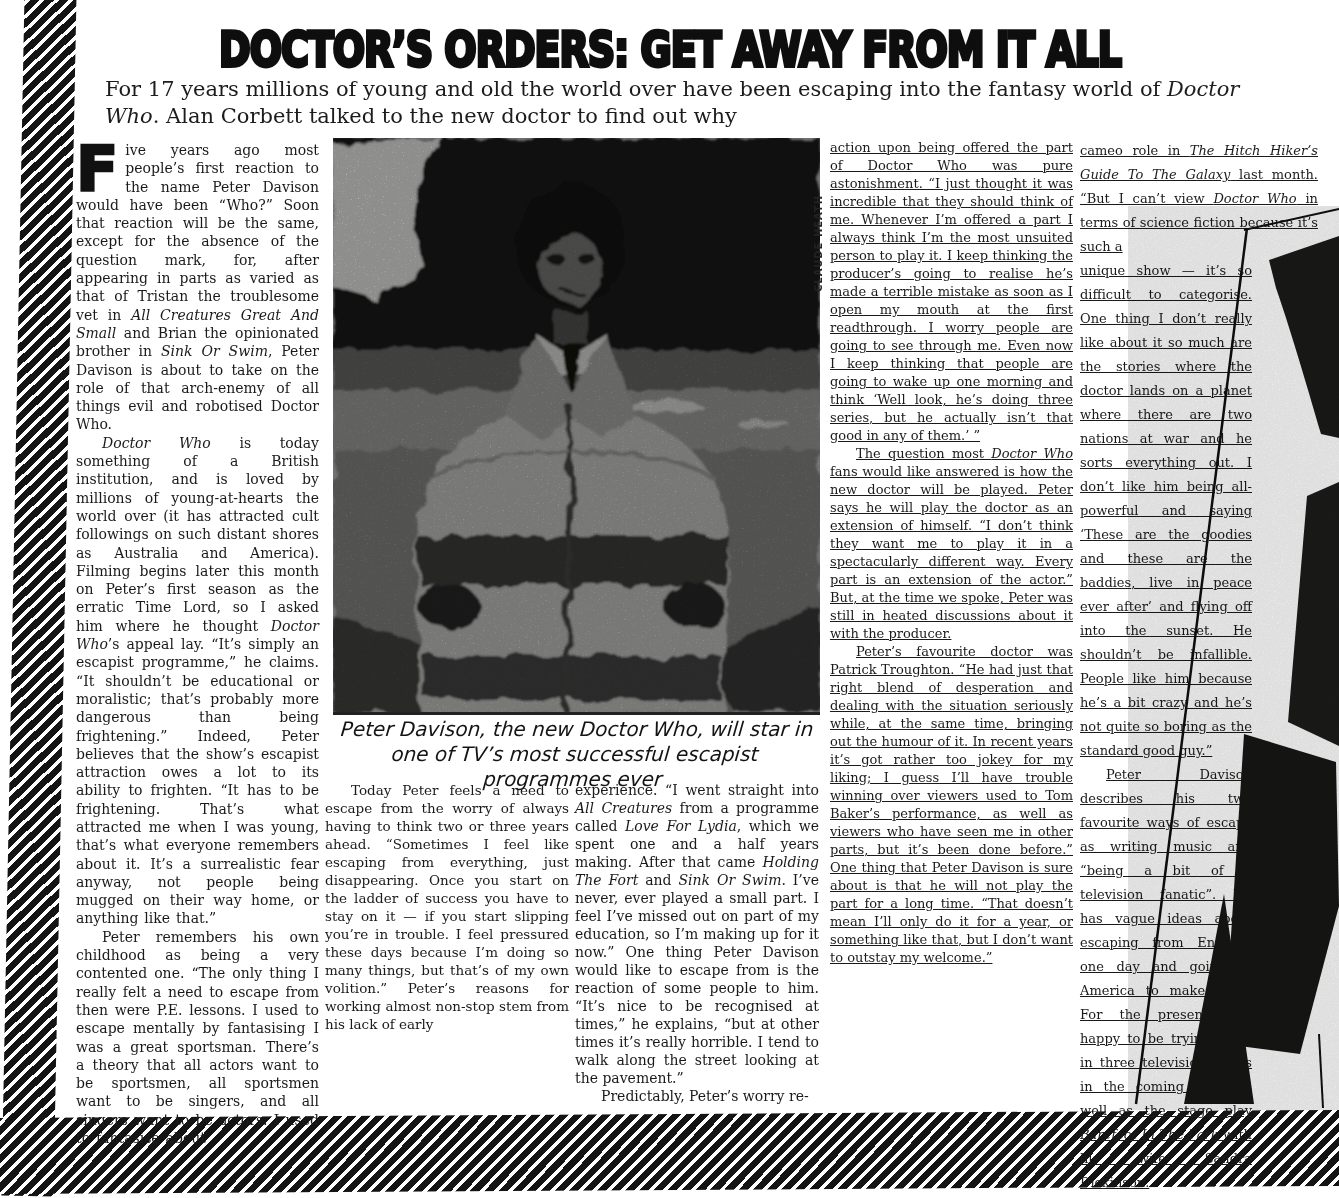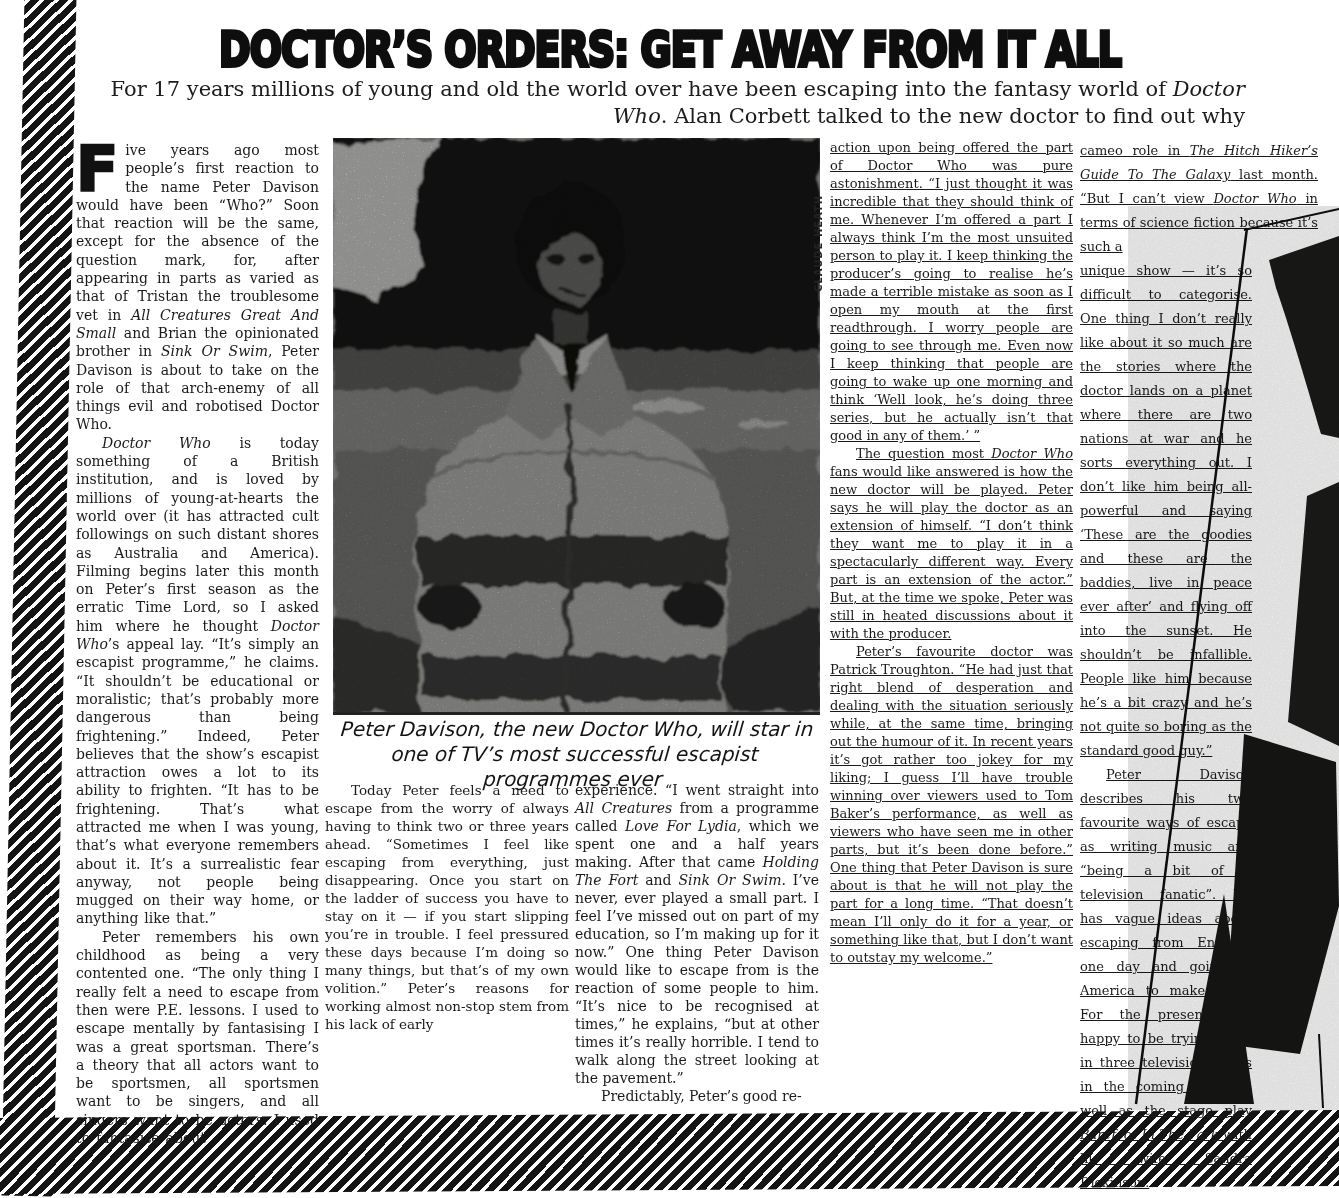--- a/index.html
+++ b/index.html
@@ -14,21 +14,21 @@
   #stripe-left{position:absolute;left:13px;top:-8px;width:52px;height:1204px;transform:rotate(1.1deg);}
   #stripe-bottom{position:absolute;left:-6px;top:1114px;width:1352px;height:76px;transform:rotate(-0.35deg);}
   
   #headline{
     position:absolute;left:140px;top:22px;width:1060px;text-align:center;
     font-family:"DejaVu Sans",sans-serif;font-weight:800;font-size:38px;
     letter-spacing:-1px;color:#0e0e0e;-webkit-text-stroke:3px #0e0e0e;
     transform:scaleY(1.25);transform-origin:top center;white-space:nowrap;
   }
   #standfirst{
-    position:absolute;left:105px;top:76px;width:1140px;text-align:right;
+    position:absolute;left:105px;top:76px;width:1140px;text-align:left;
     font-size:21px;line-height:27px;color:#1c1c1c;
   }
   
   .col{position:absolute;text-align:justify;color:#1a1a1a;}
   .col p{margin:0;text-indent:26px;}
   .col p.ni{text-indent:0;}
   #col1{left:76px;top:141px;width:243px;font-size:14px;line-height:18.3px;word-spacing:1.5px;}
   #col2{left:325px;top:781px;width:244px;font-size:13.5px;line-height:18px;}
   #col3{left:575px;top:781px;width:244px;font-size:14px;line-height:18px;}
   #col4{left:830px;top:139px;width:243px;font-size:13px;line-height:18px;text-decoration:underline;}
@@ -123,21 +123,21 @@
   </svg>
 </div>
 <div id="photo-credit">CLAUDE HEATH</div>
 <div id="caption">Peter Davison, the new Doctor Who, will star in one of TV’s most successful escapist programmes ever</div>
 
 <div id="col2" class="col">
   <p>Today Peter feels a need to escape from the worry of always having to think two or three years ahead. “Sometimes I feel like escaping from everything, just disappearing. Once you start on the ladder of success you have to stay on it — if you start slipping you’re in trouble. I feel pressured these days because I’m doing so many things, but that’s of my own volition.” Peter’s reasons for working almost non-stop stem from his lack of early</p>
 </div>
 <div id="col3" class="col">
   <p class="ni">experience. “I went straight into <i>All Creatures</i> from a programme called <i>Love For Lydia</i>, which we spent one and a half years making. After that came <i>Holding The Fort</i> and <i>Sink Or Swim</i>. I’ve never, ever played a small part. I feel I’ve missed out on part of my education, so I’m making up for it now.” One thing Peter Davison would like to escape from is the reaction of some people to him. “It’s nice to be recognised at times,” he explains, “but at other times it’s really horrible. I tend to walk along the street looking at the pavement.”</p>
-  <p>Predictably, Peter’s good re-</p>
+  <p>Predictably, Peter’s worry re-</p>
 </div>
 
 <div id="col4" class="col">
   <p class="ni">action upon being offered the part of Doctor Who was pure astonishment. “I just thought it was incredible that they should think of me. Whenever I’m offered a part I always think I’m the most unsuited person to play it. I keep thinking the producer’s going to realise he’s made a terrible mistake as soon as I open my mouth at the first readthrough. I worry people are going to see through me. Even now I keep thinking that people are going to wake up one morning and think ‘Well look, he’s doing three series, but he actually isn’t that good in any of them.’ ”</p>
   <p>The question most <i>Doctor Who</i> fans would like answered is how the new doctor will be played. Peter says he will play the doctor as an extension of himself. “I don’t think they want me to play it in a spectacularly different way. Every part is an extension of the actor.” But, at the time we spoke, Peter was still in heated discussions about it with the producer.</p>
   <p>Peter’s favourite doctor was Patrick Troughton. “He had just that right blend of desperation and dealing with the situation seriously while, at the same time, bringing out the humour of it. In recent years it’s got rather too jokey for my liking; I guess I’ll have trouble winning over viewers used to Tom Baker’s performance, as well as viewers who have seen me in other parts, but it’s been done before.” One thing that Peter Davison is sure about is that he will not play the part for a long time. “That doesn’t mean I’ll only do it for a year, or something like that, but I don’t want to outstay my welcome.”</p>
 </div>
 
 <div id="col5" class="col">
   <p class="ni seg1">cameo role in <i>The Hitch Hiker’s Guide To The Galaxy</i> last month. “But I can’t view <i>Doctor Who</i> in terms of science fiction because it’s such a</p>

